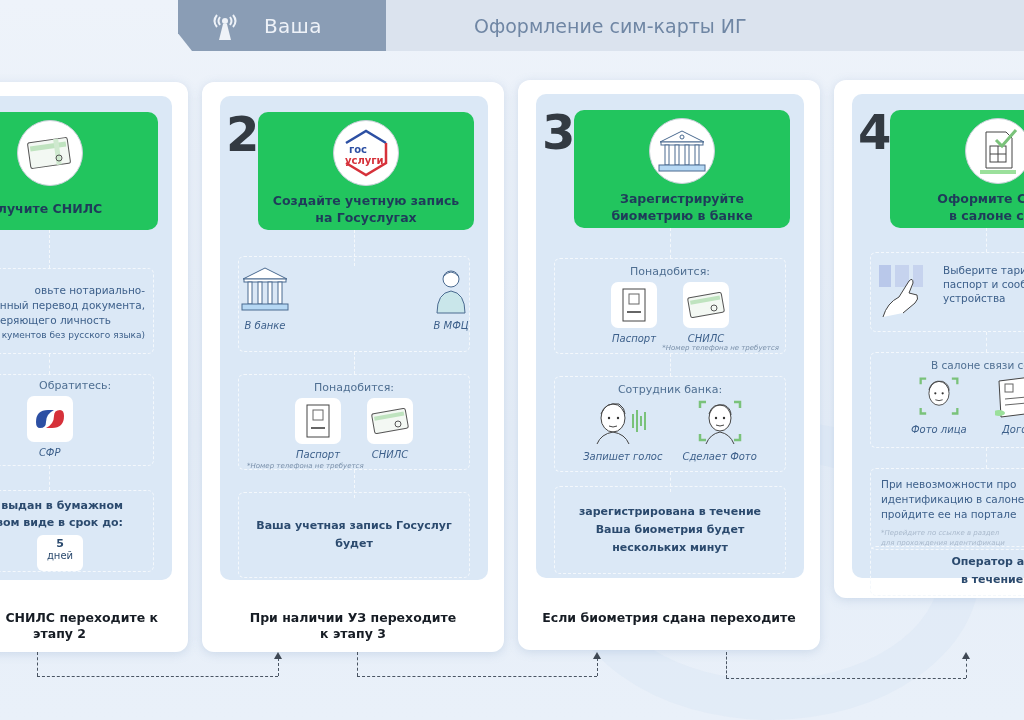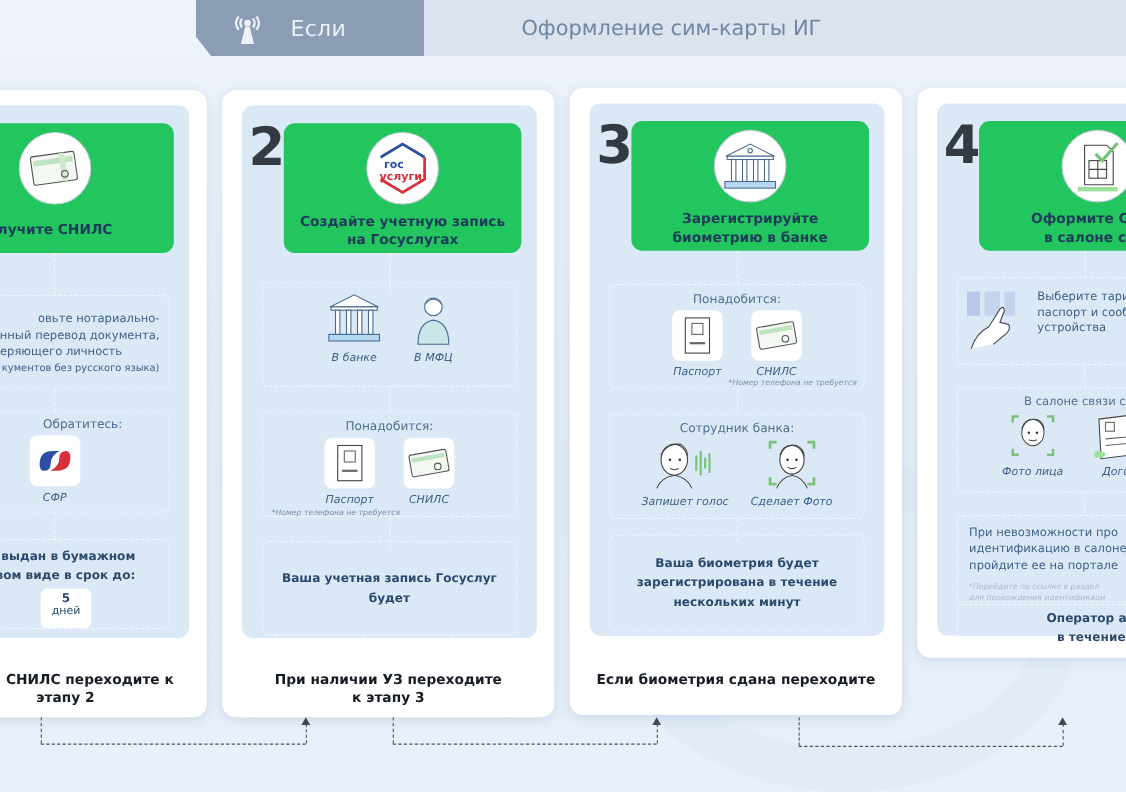--- a/index.html
+++ b/index.html
@@ -101,21 +101,21 @@
 
 <div class="hdr-left">
   <svg class="hdr-icon" viewBox="0 0 34 34">
     <path d="M9 6 Q4 12 9 18" stroke="#eef2f8" stroke-width="2" fill="none"></path>
     <path d="M25 6 Q30 12 25 18" stroke="#eef2f8" stroke-width="2" fill="none"></path>
     <path d="M12 8 Q9 12 12 16" stroke="#eef2f8" stroke-width="2" fill="none"></path>
     <path d="M22 8 Q25 12 22 16" stroke="#eef2f8" stroke-width="2" fill="none"></path>
     <circle cx="17" cy="12" r="3" fill="#eef2f8"></circle>
     <path d="M15 15 L11 31 L23 31 L19 15 Z" fill="#eef2f8"></path>
   </svg>
-  <span class="hdr-left-label">Если</span>
+  <span class="hdr-left-label">Ваша</span>
 </div>
 <div class="hdr-right">
   <span class="hdr-right-label">Оформление сим-карты ИГ</span>
 </div>
 
 <div class="card" style="left:-114px;">
   <div class="card-inner">
     <div class="title-box">
       <div class="circle-icon">
         <svg width="50" height="38" viewBox="0 0 50 38">
@@ -189,21 +189,21 @@
           <path d="M10 20 L30 8 L50 20" stroke="#2c4fa3" stroke-width="2.5" fill="none"></path>
           <path d="M50 20 L50 40 L30 52 L10 40" stroke="#d6313a" stroke-width="2.5" fill="none"></path>
           <text x="13" y="30" font-size="10" font-weight="bold" fill="#2c4fa3" font-family="DejaVu Sans, sans-serif">гос</text>
           <text x="9" y="41" font-size="10" font-weight="bold" fill="#d6313a" font-family="DejaVu Sans, sans-serif">услуги</text>
         </svg>
       </div>
       <div class="title-text" style="width:190px;">Создайте учетную запись на Госуслугах</div>
     </div>
     <div class="vline" style="left:134px; top:134px; height:36px;"></div>
     <div class="dash-box" style="top:160px; height:96px;">
-      <div class="icon-row" style="gap:28px; margin-top:8px;">
+      <div class="icon-row" style="gap:28px; margin-top:8px;justify-content:space-between;">
         <div class="icon-item">
           <svg width="52" height="50" viewBox="0 0 52 50">
             <path d="M4 14 L26 3 L48 14 Z" fill="#fff" stroke="#4a6a90"></path>
             <rect x="5" y="14" width="42" height="3" fill="#fff" stroke="#4a6a90"></rect>
             <g stroke="#4a6a90" fill="#fff">
                 <rect x="9" y="17" width="4" height="22"></rect>
                 <rect x="19" y="17" width="4" height="22"></rect>
                 <rect x="29" y="17" width="4" height="22"></rect>
                 <rect x="39" y="17" width="4" height="22"></rect>
               </g>
@@ -344,22 +344,22 @@
             <path d="M20 27 Q24 29 28 27" fill="none" stroke="#444"></path>
             <path d="M10 46 Q14 36 24 34 Q34 36 38 46" fill="none" stroke="#444"></path>
           </svg>
           <div class="icon-cap">Сделает Фото</div>
         </div>
       </div>
     </div>
     <div class="vline" style="left:134px; top:378px; height:20px;"></div>
     <div class="dash-box" style="top:392px; height:88px; display:flex; align-items:center; justify-content:center;">
       <div class="bold-box-text">
+        <div>зарегистрирована в течение</div>
         <div>Ваша биометрия будет</div>
-        <div>зарегистрирована в течение</div>
         <div>нескольких минут</div>
       </div>
     </div>
   </div>
   <div class="footer-text" style="top:530px;">
     <div>Если биометрия сдана переходите</div>
   </div>
 </div>
 
 <div class="card" style="left:834px; top:80px; height:518px;">

